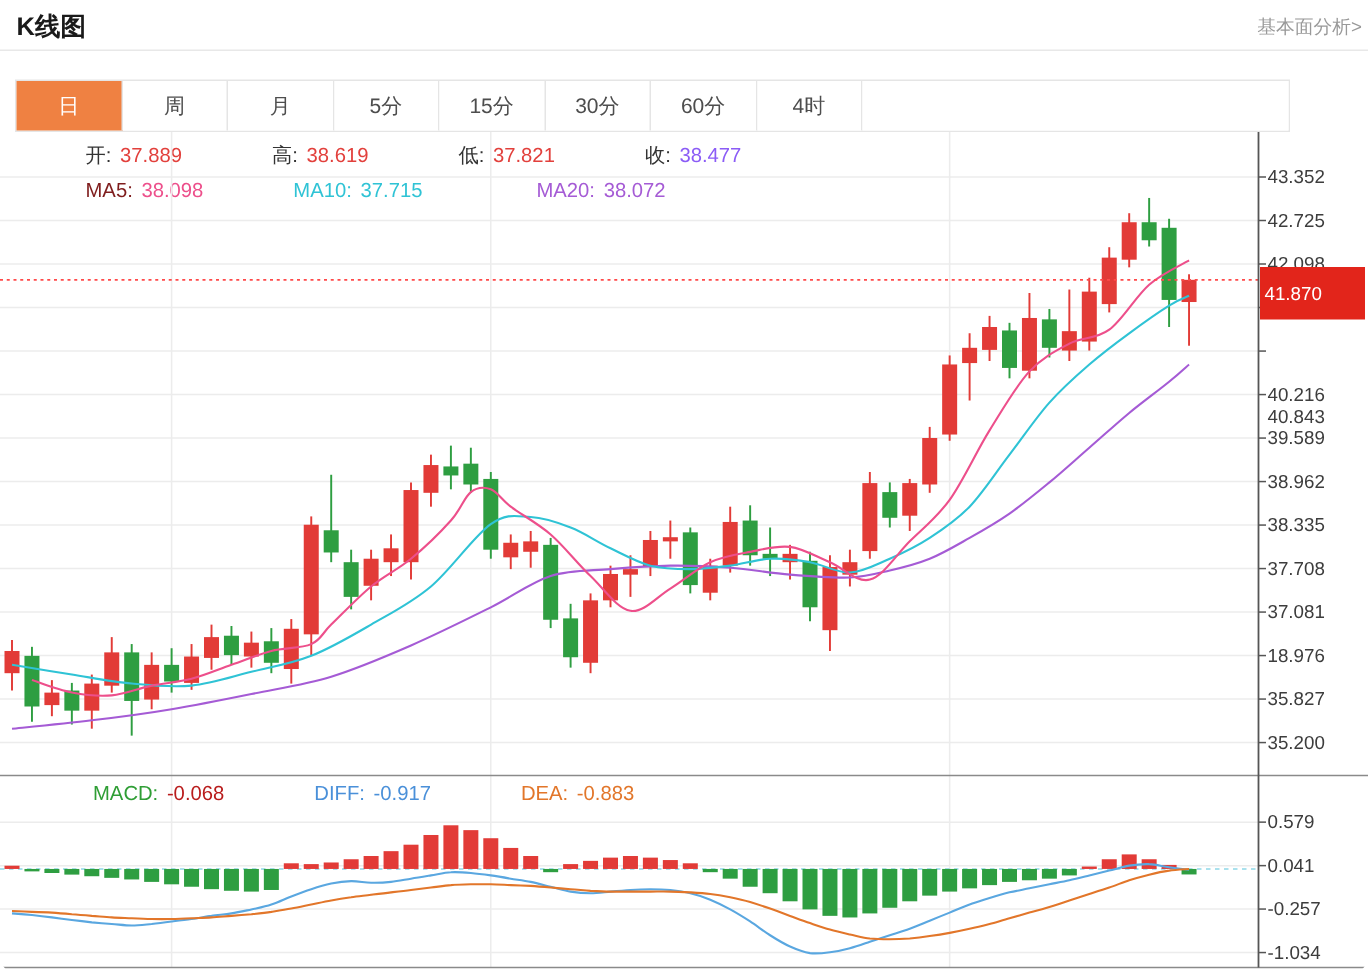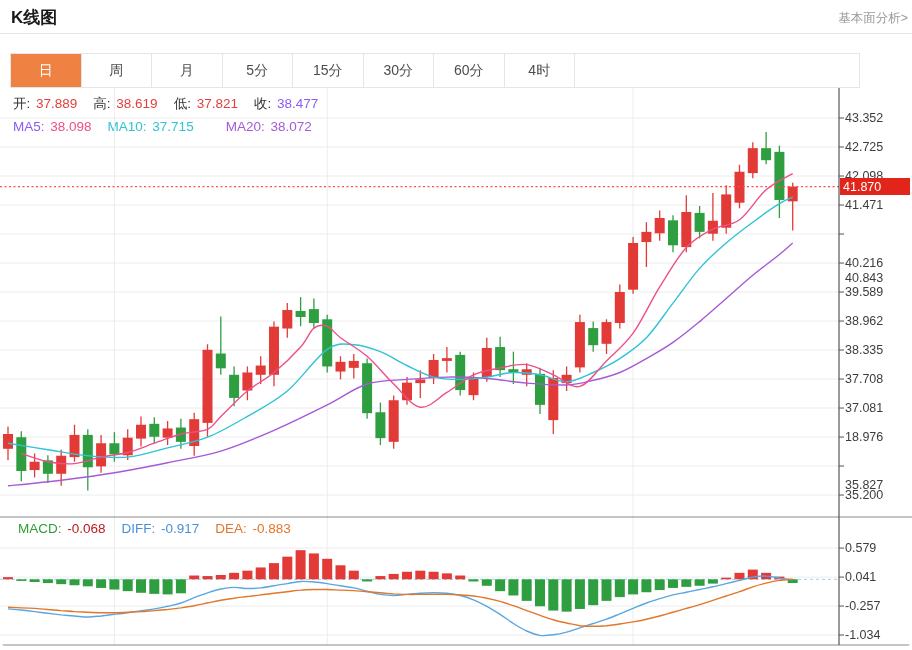--- a/index.html
+++ b/index.html
@@ -9,24 +9,24 @@
   .fund-link{position:absolute;right:4px;top:10px;font-size:12.5px;color:#999;cursor:pointer;text-align:right;}
   .top-divider{position:absolute;left:0;top:33px;width:912px;height:1px;background:#e8e8e8;}
   .tabstrip{position:absolute;left:10px;top:53px;width:848px;height:33px;border:1px solid #e5e5e5;display:flex;}
   .tab{width:69.5px;display:flex;align-items:center;justify-content:center;font-size:14px;color:#4d4d4d;
        border-right:1px solid #e5e5e5;cursor:pointer;background:#fff;}
   .tab.active{background:#ef8142;color:#fff;}
   .tab-filler{flex:1;background:#fff;}
   .inforow{position:absolute;display:flex;font-size:13.5px;white-space:nowrap;}
   .inforow .lab{color:#333;}
   .inforow .val{margin-left:2px;}
-  .inforow .item{margin-right:16px;}
+  .inforow .item{margin-right:16px;margin-left:44px;}
   svg{position:absolute;left:0;top:0;}
   .axis-label{position:absolute;left:845px;font-size:12.5px;color:#3d3d3d;line-height:15px;}
-  .price-badge{position:absolute;left:840px;width:70px;height:17px;font-size:12.5px;color:#fff;
+  .price-badge{position:absolute;left:840px;width:70px;height:35px;font-size:12.5px;color:#fff;
                display:flex;align-items:center;padding-left:3px;box-sizing:border-box;}
 </style>
 </head>
 <body>
 
 <div class="stage">
   <div class="page-title">K线图</div>
   <div class="fund-link">基本面分析&gt;</div>
   <div class="top-divider"></div>
 
@@ -42,21 +42,21 @@
       <div class="tab-filler"></div>
     </div>
 
   <div class="inforow" style="left:13px;top:95px;">
       <span class="item"><span class="lab">开:</span><span class="val" style="color: rgb(226, 64, 60);"> 37.889</span></span>
       <span class="item"><span class="lab">高:</span><span class="val" style="color: rgb(226, 64, 60);"> 38.619</span></span>
       <span class="item"><span class="lab">低:</span><span class="val" style="color: rgb(226, 64, 60);"> 37.821</span></span>
       <span class="item"><span class="lab">收:</span><span class="val" style="color: #8b5cf6;"> 38.477</span></span>
     </div>
   <div class="inforow" style="left:13px;top:119px;">
-      <span class="item"><span class="lab" style="color: #8b5cf6;">MA5:</span><span class="val" style="color: rgb(237, 79, 139);"> 38.098</span></span>
+      <span class="item"><span class="lab" style="color: #7f1d1d;">MA5:</span><span class="val" style="color: rgb(237, 79, 139);"> 38.098</span></span>
       <span class="item"><span class="lab" style="color: rgb(47, 195, 213);">MA10:</span><span class="val" style="color: rgb(47, 195, 213);"> 37.715</span></span>
       <span class="item"><span class="lab" style="color: rgb(165, 91, 213); padding-left: 16px;">MA20:</span><span class="val" style="color: rgb(165, 91, 213);"> 38.072</span></span>
     </div>
 
   <svg id="chart" width="912" height="650">
       <line x1="0" y1="118" x2="839" y2="118" stroke="#ececec" stroke-width="1"></line>
       <line x1="0" y1="147" x2="839" y2="147" stroke="#ececec" stroke-width="1"></line>
       <line x1="0" y1="176.00000000000034" x2="839" y2="176.00000000000034" stroke="#ececec" stroke-width="1"></line>
       <line x1="0" y1="205.00000000000065" x2="839" y2="205.00000000000065" stroke="#ececec" stroke-width="1"></line>
       <line x1="0" y1="234.04625199362096" x2="839" y2="234.04625199362096" stroke="#ececec" stroke-width="1"></line>
@@ -292,21 +292,21 @@
       <div class="axis-label" style="top: 168.5px;">42.098</div>
       <div class="axis-label" style="top: 197.5px;">41.471</div>
       <div class="axis-label" style="top: 226.546px; margin-top: 44px;">40.843</div>
       <div class="axis-label" style="top: 255.546px;">40.216</div>
       <div class="axis-label" style="top: 284.546px;">39.589</div>
       <div class="axis-label" style="top: 313.546px;">38.962</div>
       <div class="axis-label" style="top: 342.546px;">38.335</div>
       <div class="axis-label" style="top: 371.546px;">37.708</div>
       <div class="axis-label" style="top: 400.546px;">37.081</div>
       <div class="axis-label" style="top: 429.546px;">18.976</div>
-      <div class="axis-label" style="top: 458.546px; margin-top: 19px;">35.827</div>
+      <div class="axis-label" style="top: 458.546px;">35.827</div>
       <div class="axis-label" style="top: 487.546px;">35.200</div>
     </div>
   <div id="macd-labels">
       <div class="axis-label" style="top: 540.59px;">0.579</div>
       <div class="axis-label" style="top: 569.59px;">0.041</div>
       <div class="axis-label" style="top: 598.536px;">-0.257</div>
       <div class="axis-label" style="top: 627.536px;">-1.034</div>
     </div>
 
   <div class="price-badge" style="top: 178.045px; background: rgb(226, 37, 27);">41.870</div>

